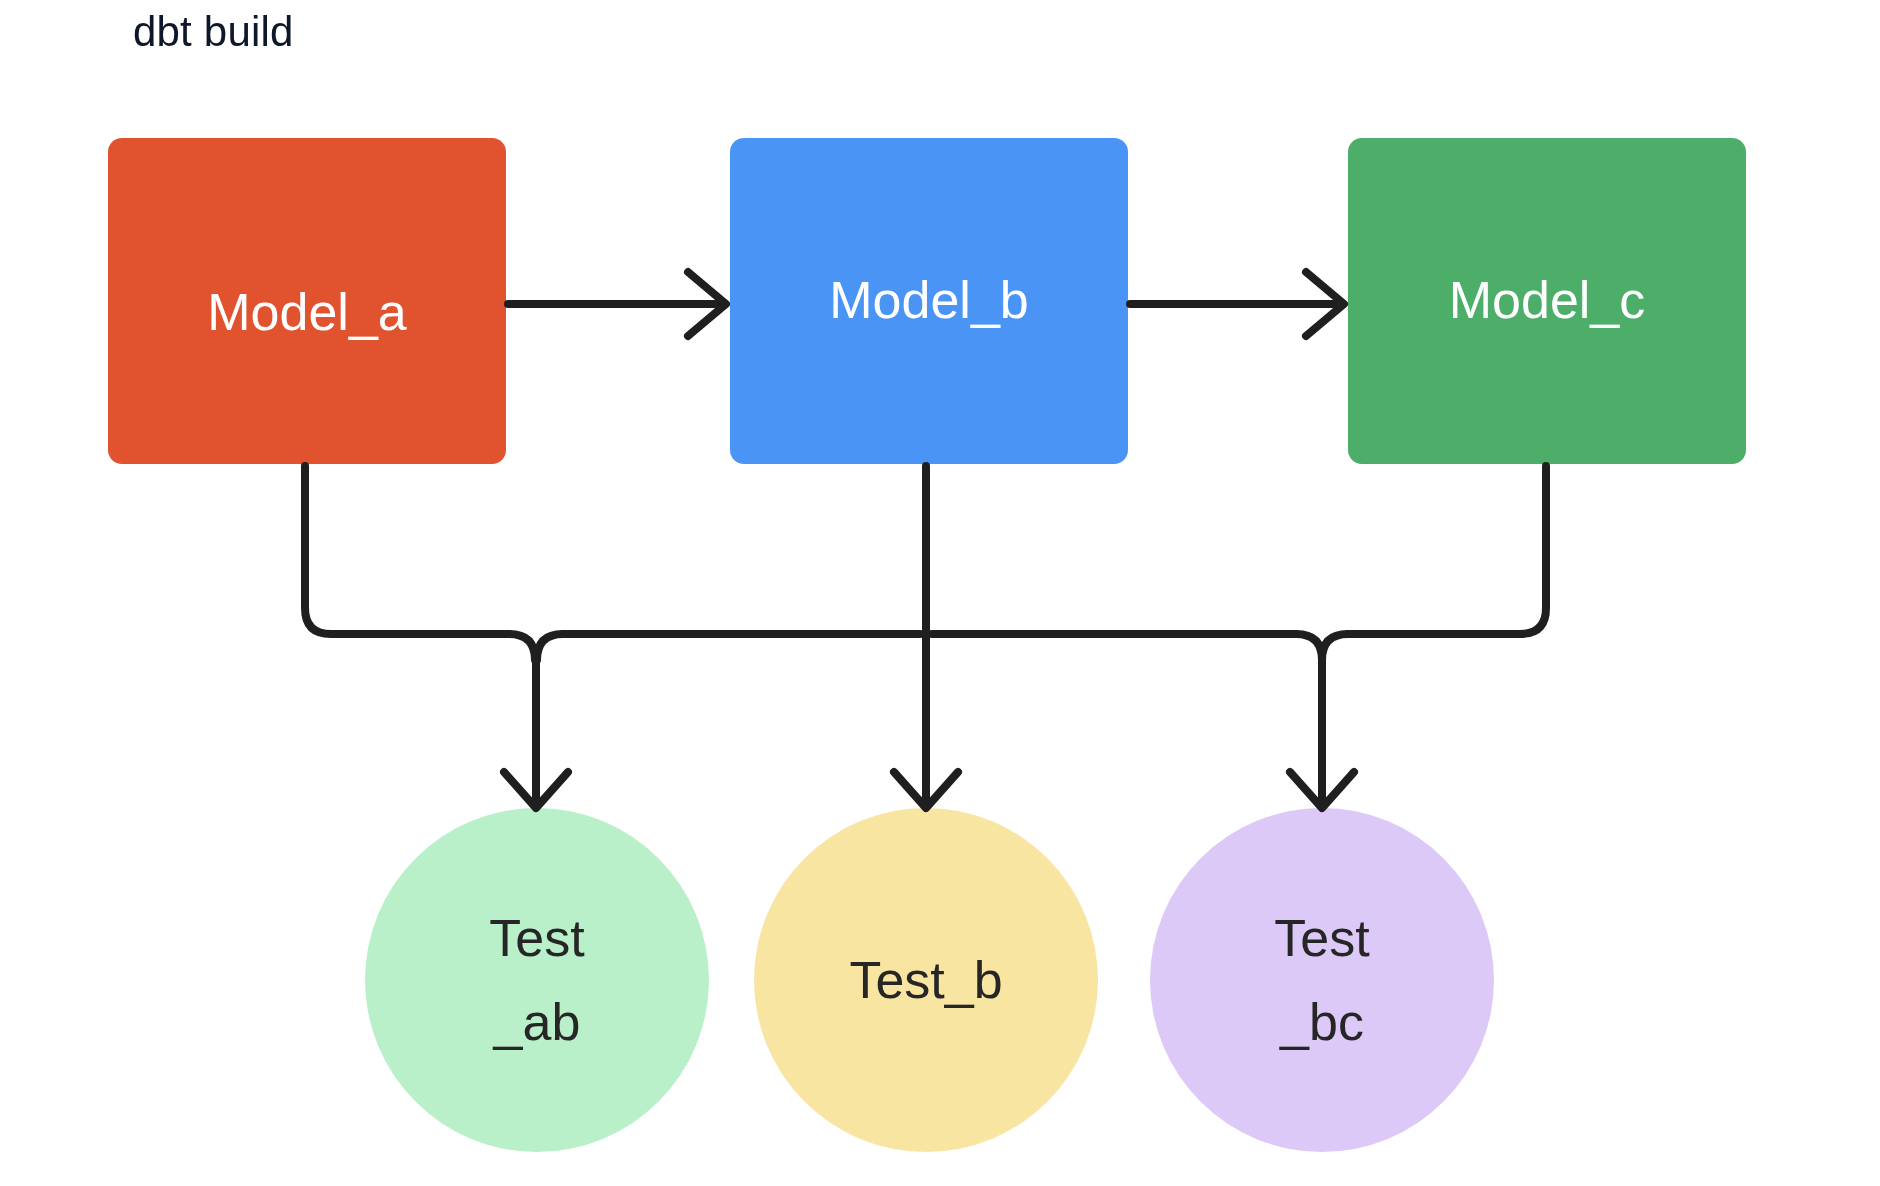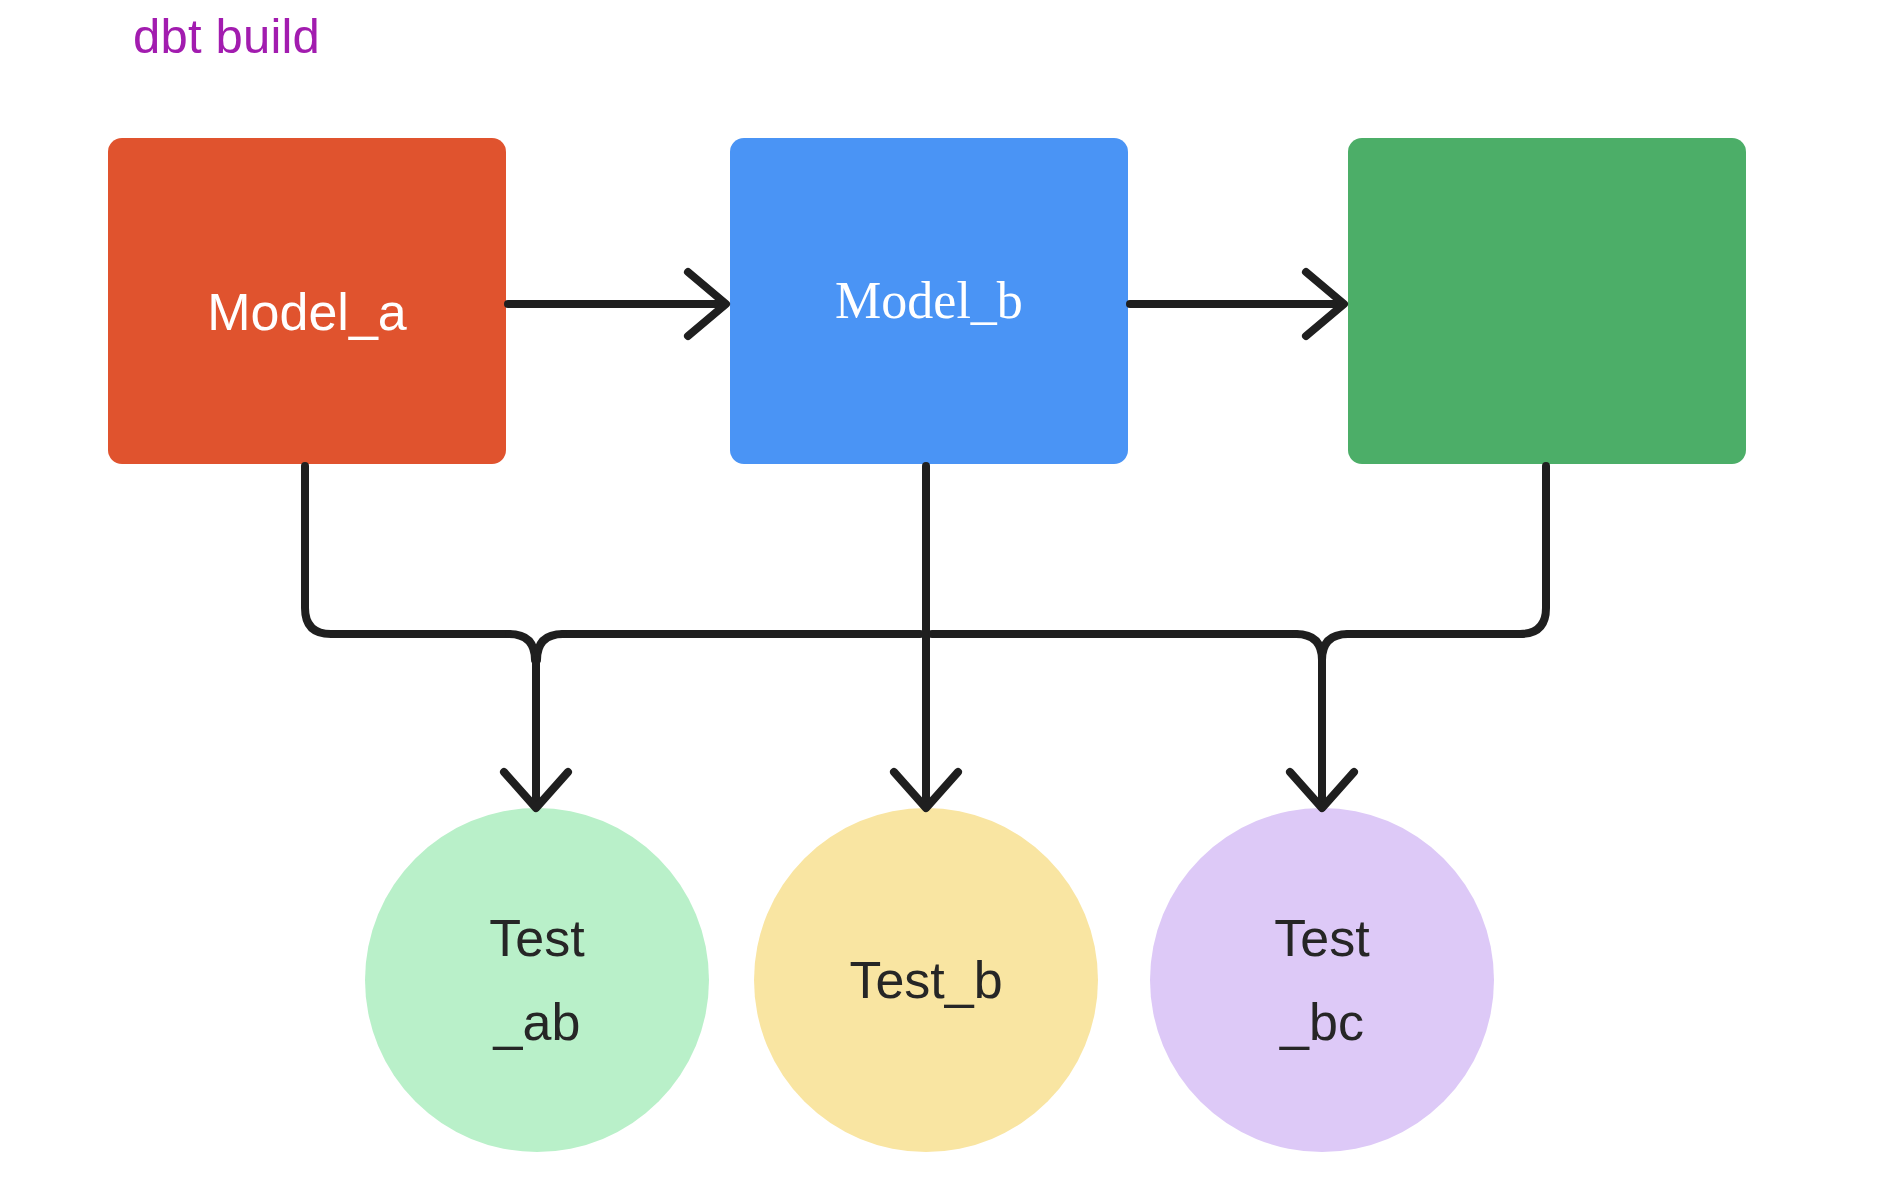--- a/index.html
+++ b/index.html
@@ -30,22 +30,22 @@
     align-items: center;
     justify-content: center;
     text-align: center;
     white-space: pre-line;
     pointer-events: none;
   }
   .title-text {
     position: absolute;
     left: 133px;
     top: 8px;
-    font-size: 49px;
-    color: #a21caf;
+    font-size: 42px;
+    color: #0f172a;
     letter-spacing: 0.2px;
   }
   .model-label {
     color: #ffffff;
     font-size: 52px;
     line-height: 1.15;
   }
   .test-label {
     color: #262626;
     font-size: 52px;
@@ -94,22 +94,23 @@
       <path d="M 1322 660 L 1322 806"></path>
 
       <path d="M 504 772 L 536 808 L 568 772"></path>
       <path d="M 894 772 L 926 808 L 958 772"></path>
       <path d="M 1290 772 L 1322 808 L 1354 772"></path>
     </g>
   </svg>
 
   <div class="node-label model-label" style="left:108px; top:138px; width:398px; height:350px;">Model_a</div>
 
-  <div class="node-label model-label" style="left:730px; top:138px; width:398px; height:326px;font-family:Liberation Serif, serif;">Model_b</div>
+  <div class="node-label model-label" style="left:730px; top:138px; width:398px; height:326px;">Model_b</div>
 
+  <div class="node-label model-label" style="left:1348px; top:138px; width:398px; height:326px;">Model_c</div>
 
   <div class="node-label test-label" style="left:365px; top:808px; width:344px; height:344px;">Test
 _ab</div>
 
   <div class="node-label test-label" style="left:754px; top:808px; width:344px; height:344px;text-align:right;">Test_b</div>
 
   <div class="node-label test-label" style="left:1150px; top:808px; width:344px; height:344px;">Test
 _bc</div>
 
 </div>

